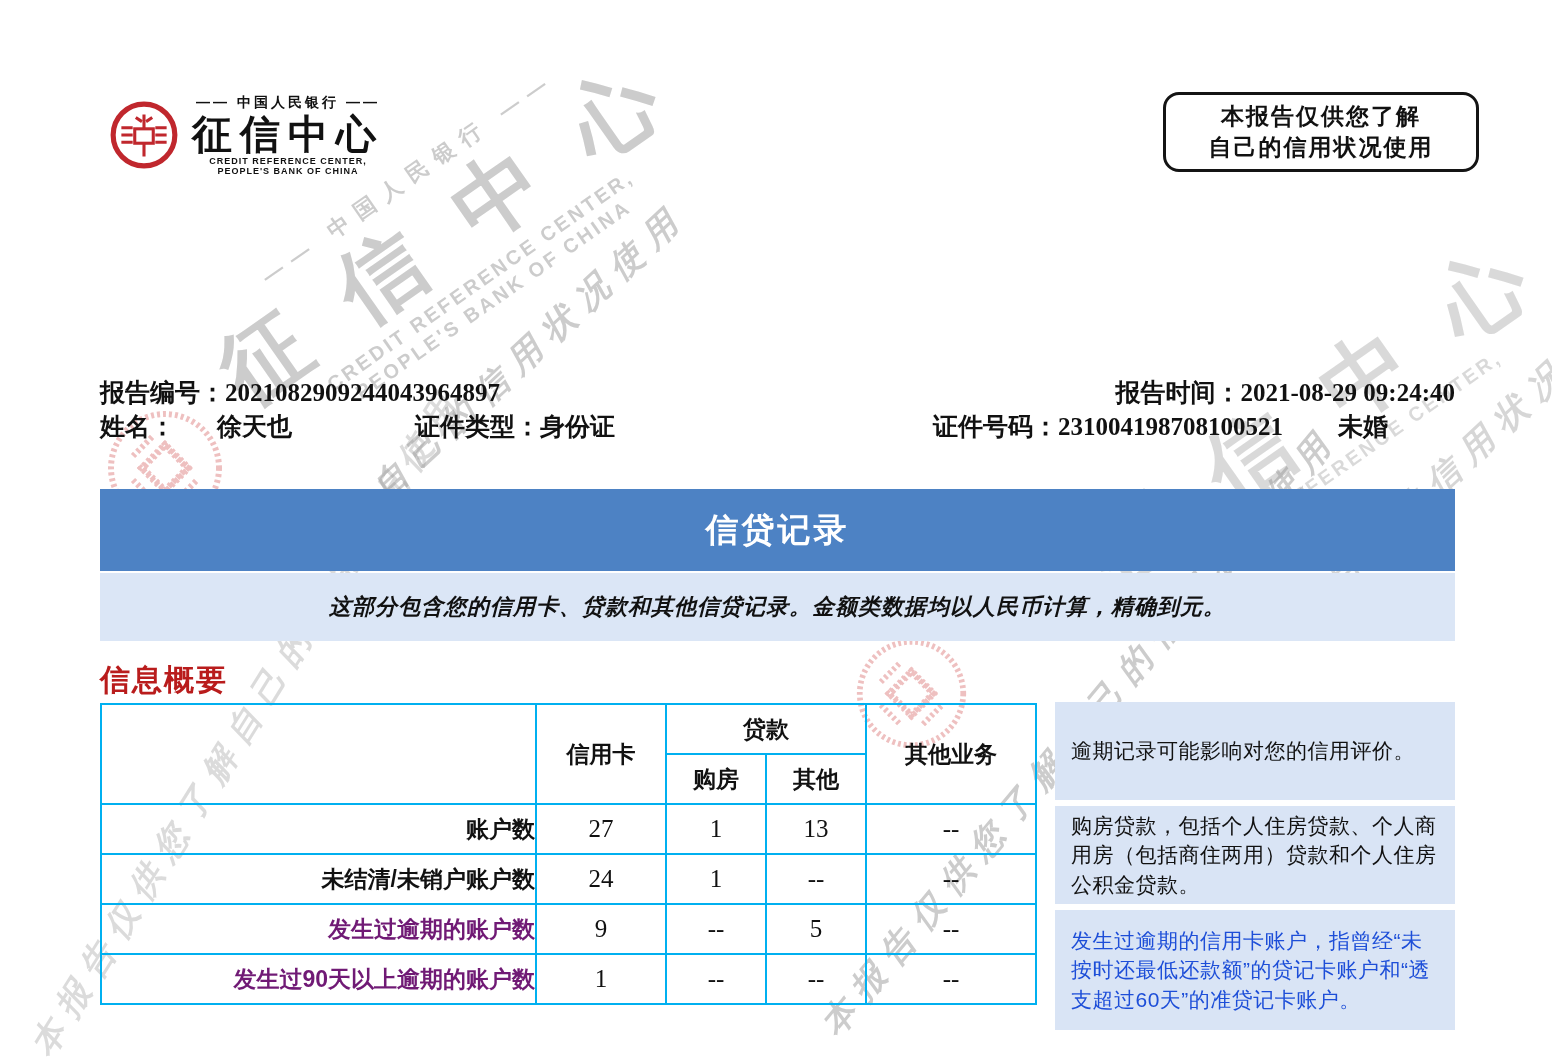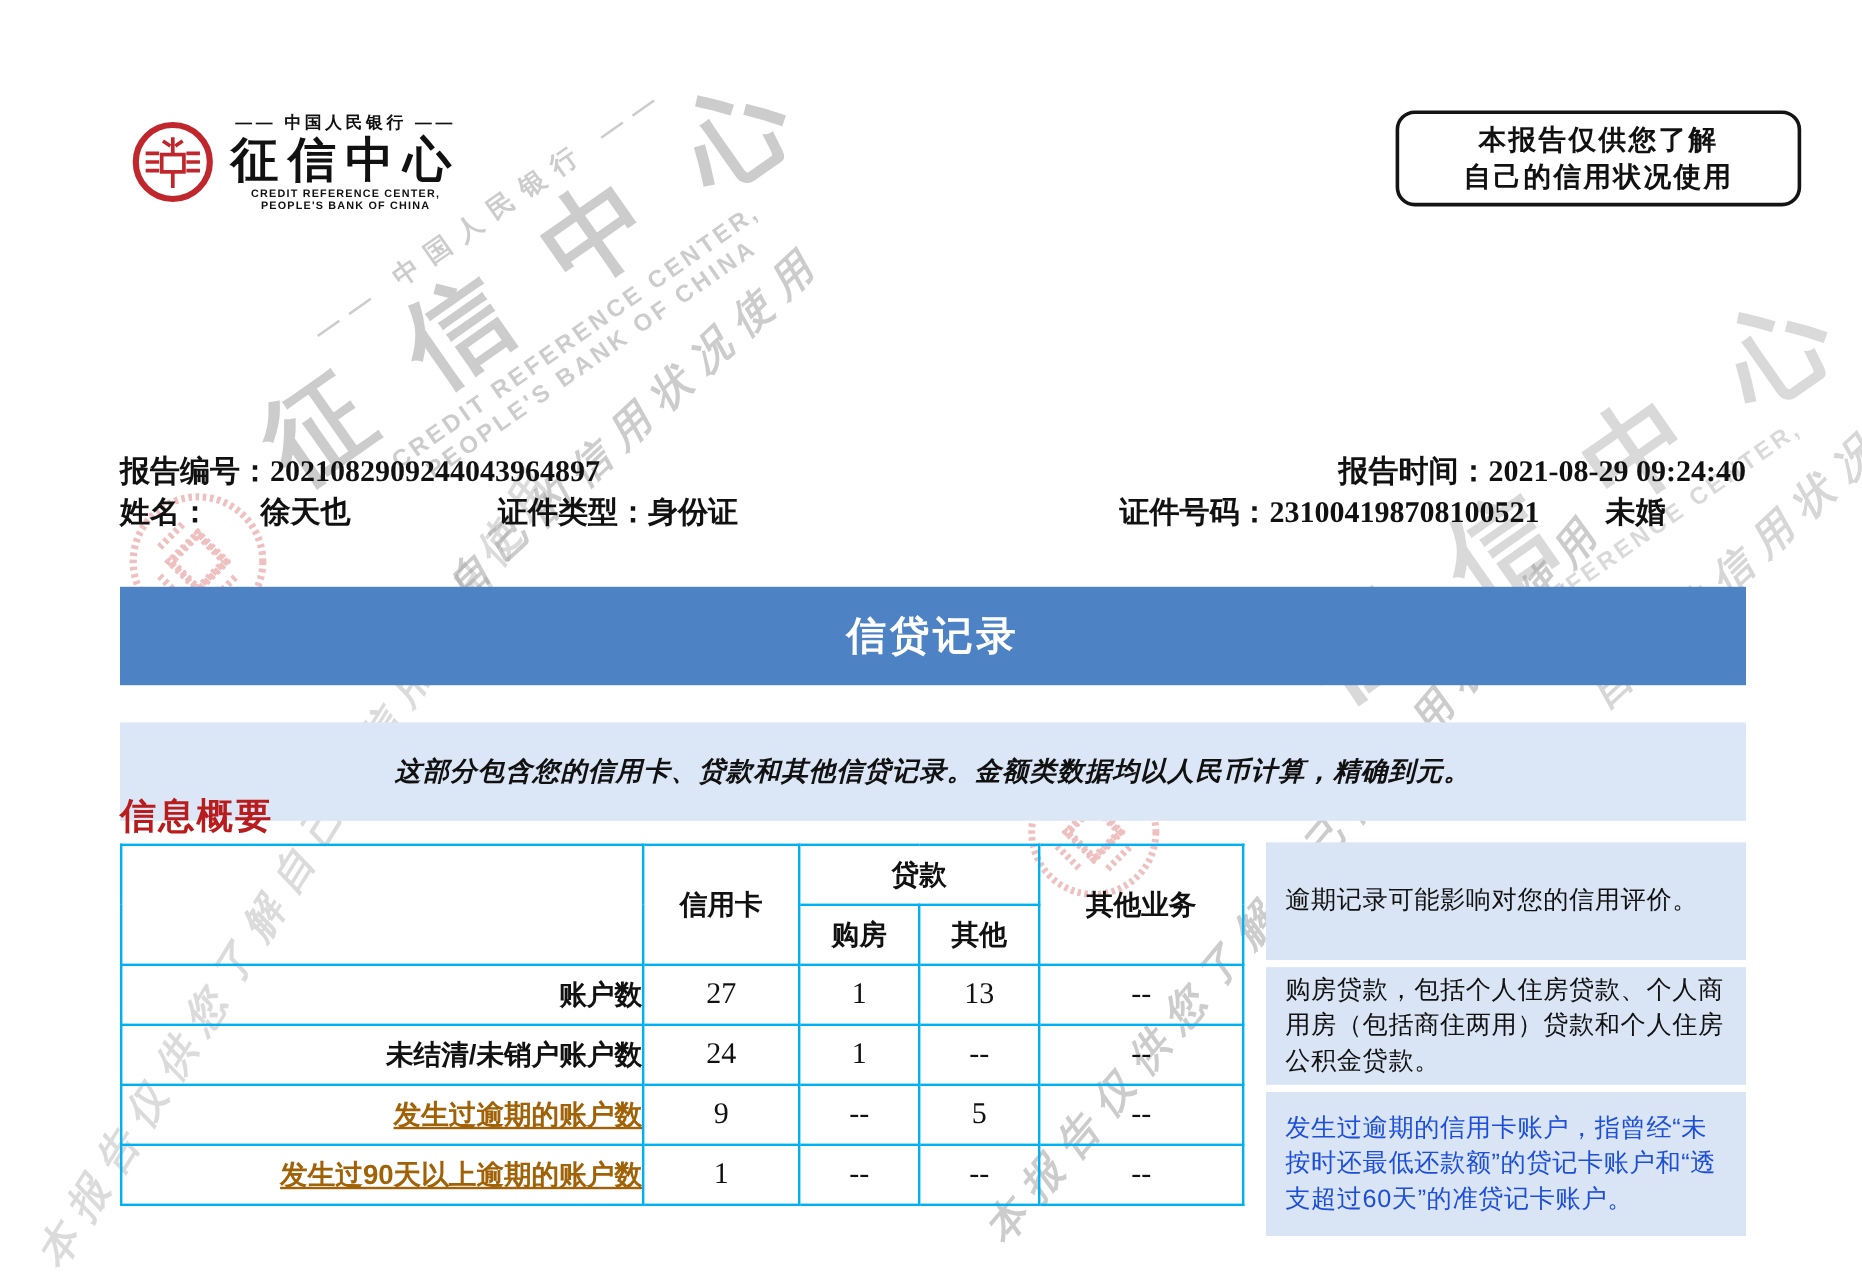--- a/index.html
+++ b/index.html
@@ -23,21 +23,21 @@
   .content{position:absolute;z-index:1;}
   
   #logo{left:108px;top:94px;display:flex;align-items:center;gap:12px;}
   #logo .logo-text{text-align:center;}
   .logo-bank{font-size:14px;font-weight:bold;letter-spacing:3px;}
   .logo-center{font-size:40px;font-weight:bold;letter-spacing:8px;line-height:1.1;}
   .logo-en{font-size:9px;font-weight:bold;letter-spacing:1px;}
   
   #notice{
     left:1163px;top:92px;width:276px;border:3px solid #141414;border-radius:16px;
-    padding:6px 28px;text-align:center;font-weight:bold;font-size:23px;
+    padding:6px 17px;text-align:center;font-weight:bold;font-size:23px;
     line-height:1.35;letter-spacing:2px;background:#fff;
   }
   
   #title{left:650px;top:280px;font-size:46px;font-weight:bold;letter-spacing:5px;}
   
   .meta{font-size:25px;font-weight:bold;white-space:nowrap;}
   .meta .num{font-family:"Liberation Serif","DejaVu Serif",serif;}
   #meta-row1-left{left:100px;top:376px;}
   #meta-row1-right{right:97px;top:376px;}
   #meta-row2-name{left:100px;top:410px;}
@@ -45,33 +45,33 @@
   #meta-row2-idtype{left:415px;top:410px;}
   #meta-row2-idno{left:933px;top:410px;}
   #meta-row2-idno .marital{margin-left:55px;}
   
   #banner{
     left:100px;top:489px;width:1355px;height:82px;background:#4d82c4;
     display:flex;align-items:center;justify-content:center;
     color:#fff;font-size:33px;font-weight:bold;letter-spacing:3px;
   }
   #band{
-    left:100px;top:602px;width:1355px;height:82px;background:#dbe6f6;
+    left:100px;top:573px;width:1355px;height:68px;background:#dbe6f6;
     display:flex;align-items:center;justify-content:center;
     font-size:22px;font-weight:bold;font-style:italic;letter-spacing:1px;
   }
   
   #summary-heading{left:100px;top:660px;font-size:30px;font-weight:bold;color:#b91c1c;letter-spacing:2px;}
   #summary-table{left:100px;top:703px;}
   table{border-collapse:collapse;table-layout:fixed;width:935px;background:transparent;}
   td{border:2px solid #00b0f0;box-sizing:border-box;padding:0;}
   td.hd{font-size:23px;font-weight:bold;text-align:center;height:50px;}
   td.lbl{font-size:23px;font-weight:bold;text-align:right;padding-left:14px;height:50px;}
   td.val{font-size:25px;text-align:center;font-family:"Liberation Serif","DejaVu Serif",serif;height:50px;}
-  tr.alert td.lbl{color:#a16207;text-decoration:underline;}
+  tr.alert td.lbl{color:#701a75;}
   
   .note{
     position:absolute;left:1055px;width:400px;background:#d9e4f5;
     display:flex;align-items:center;box-sizing:border-box;padding:0 16px;
     font-size:21px;line-height:1.4;letter-spacing:.5px;
   }
   #note-0{top:702px;height:98px;}
   #note-1{top:806px;height:98px;}
   #note-2{top:910px;height:120px;color:#1d4ed8;}
 </style>

